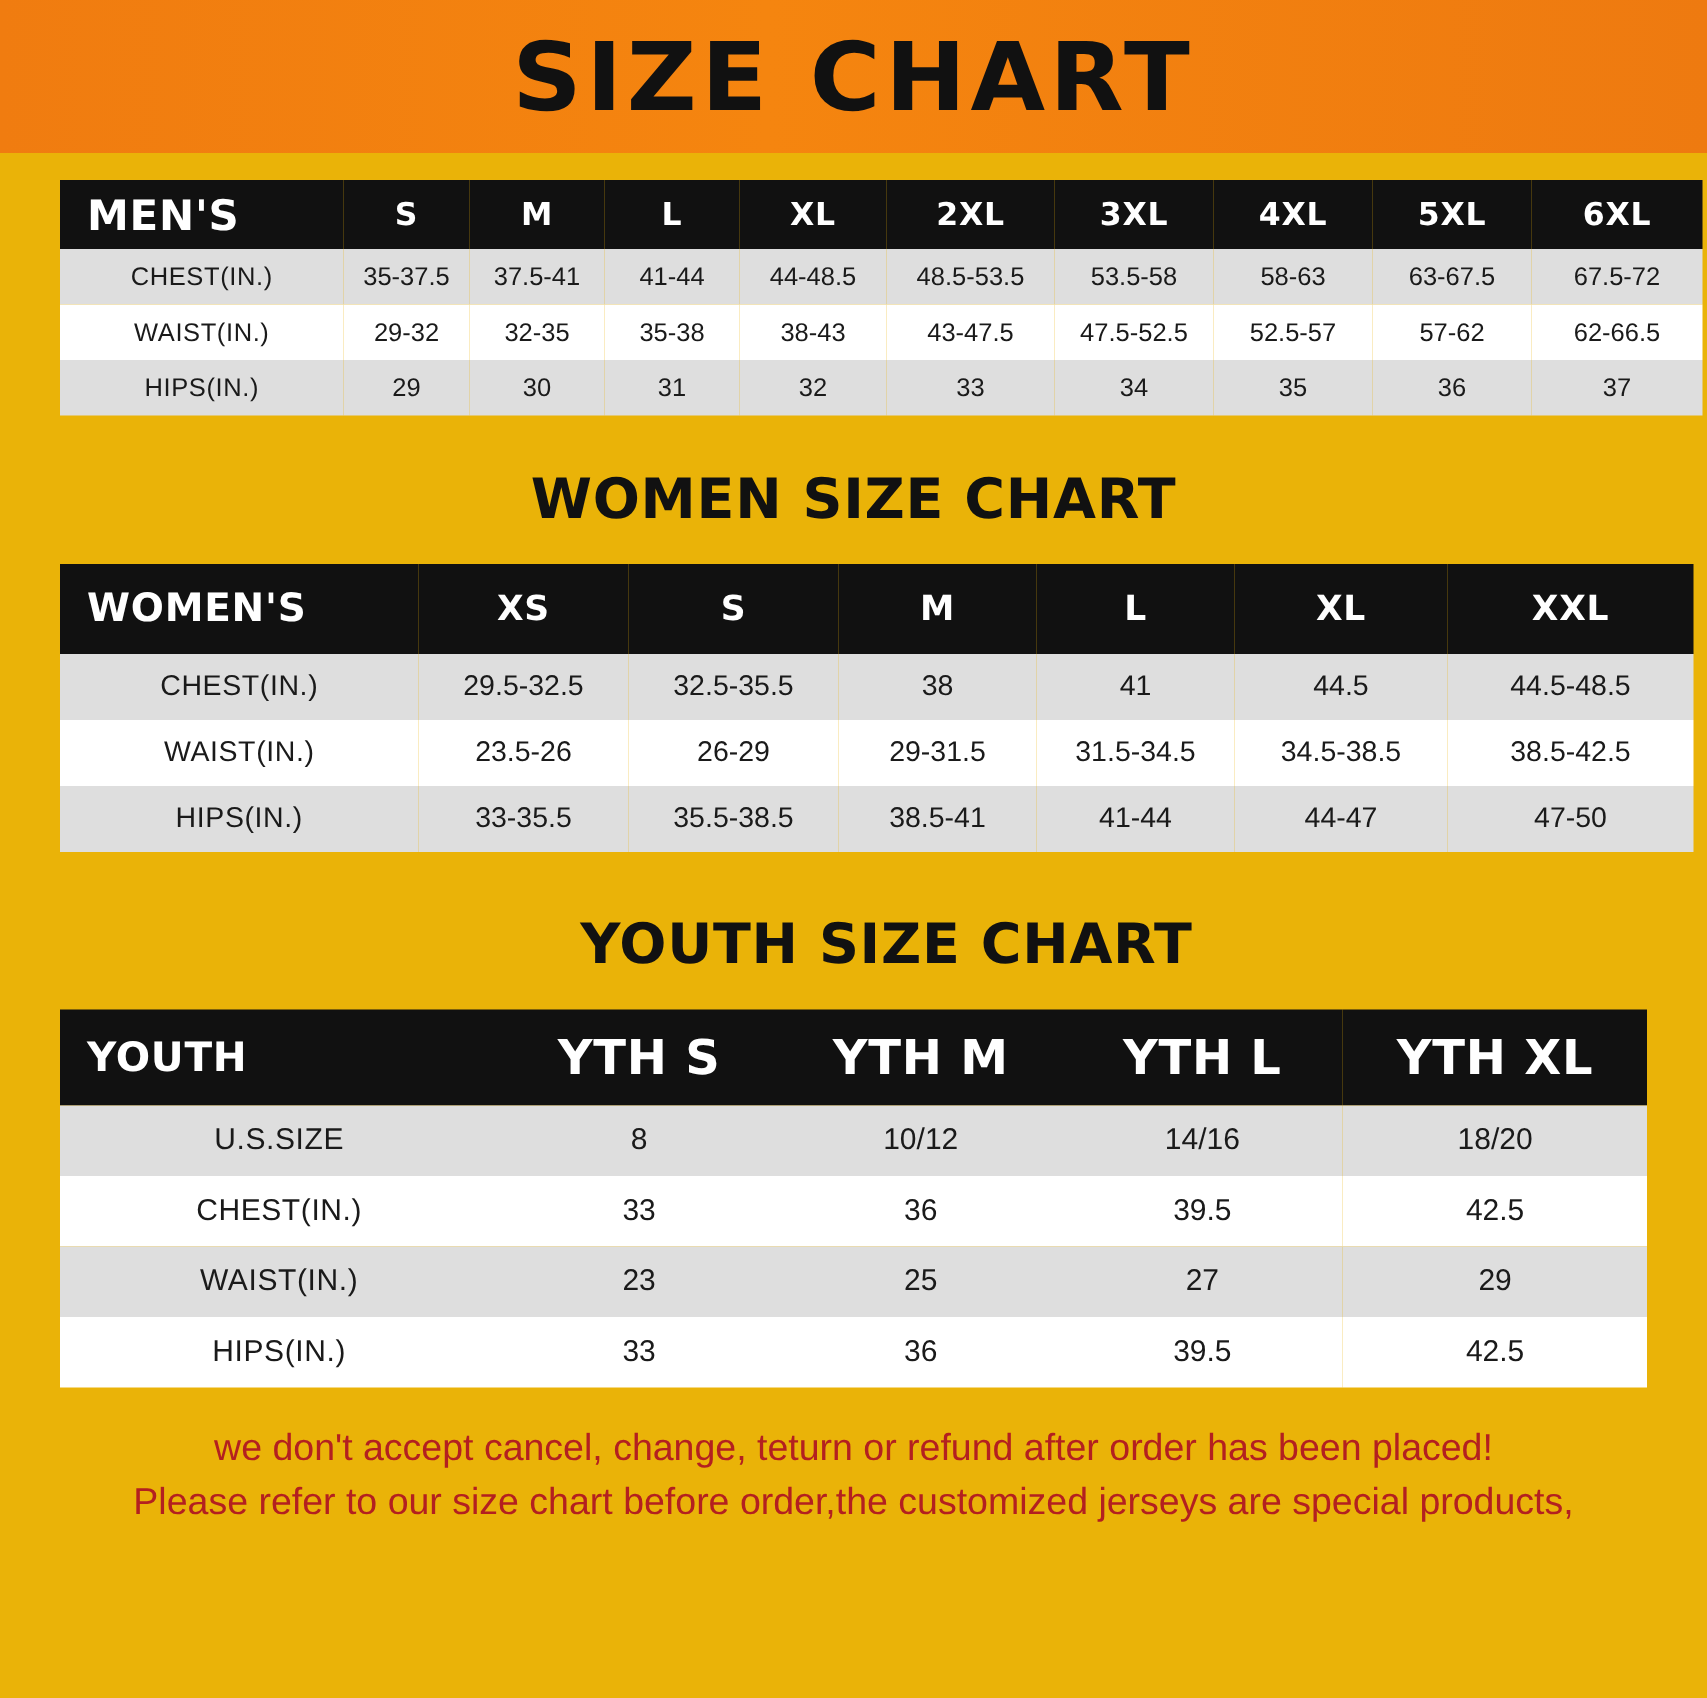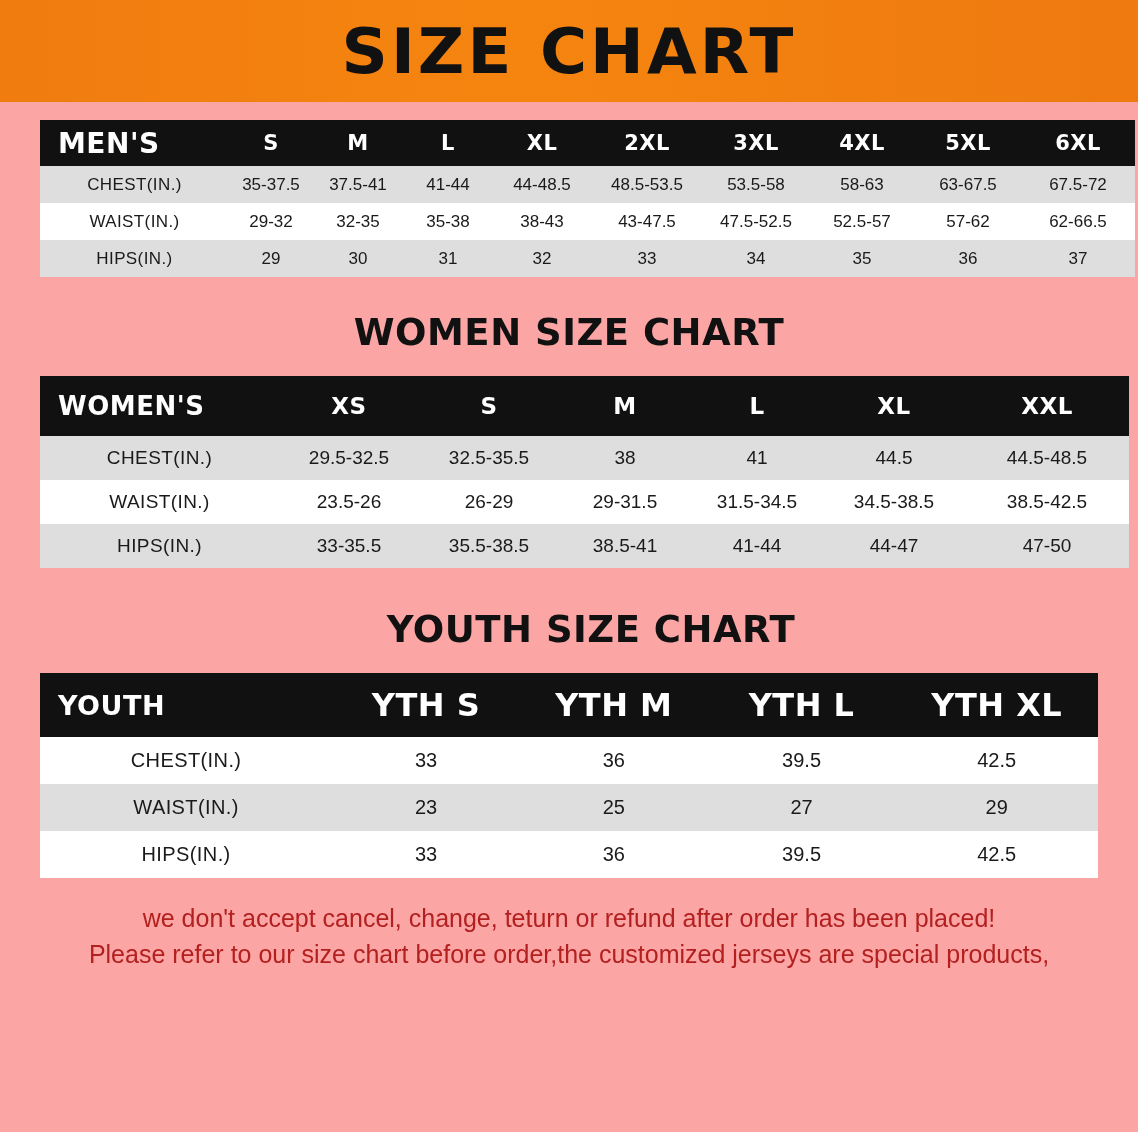--- a/index.html
+++ b/index.html
@@ -11,21 +11,21 @@
     height: 1132px;
     background: #ffffff;
     font-family: "Liberation Sans", sans-serif;
     color: #000000;
     overflow: hidden;
   }
   .page {
     position: relative;
     width: 1138px;
     height: 1132px;
-    background: #fca5a5;
+    background: #eab308;
   }
 
   
   .banner {
     height: 102px;
     background: linear-gradient(90deg, #f07c10 0%, #f5850f 45%, #ee7a10 100%);
     display: flex;
     align-items: center;
     justify-content: center;
   }
@@ -236,20 +236,27 @@
       <thead>
         <tr>
           <th class="rowhead" style="width:258px">YOUTH</th>
           <th style="width:176px">YTH S</th>
           <th style="width:176px">YTH M</th>
           <th style="width:176px">YTH L</th>
           <th style="width:190px">YTH XL</th>
         </tr>
       </thead>
       <tbody>
+        <tr class="shade">
+          <td class="rowlabel">U.S.SIZE</td>
+          <td>8</td>
+          <td>10/12</td>
+          <td>14/16</td>
+          <td>18/20</td>
+        </tr>
         <tr class="plain">
           <td class="rowlabel">CHEST(IN.)</td>
           <td>33</td>
           <td>36</td>
           <td>39.5</td>
           <td>42.5</td>
         </tr>
         <tr class="shade">
           <td class="rowlabel">WAIST(IN.)</td>
           <td>23</td>

